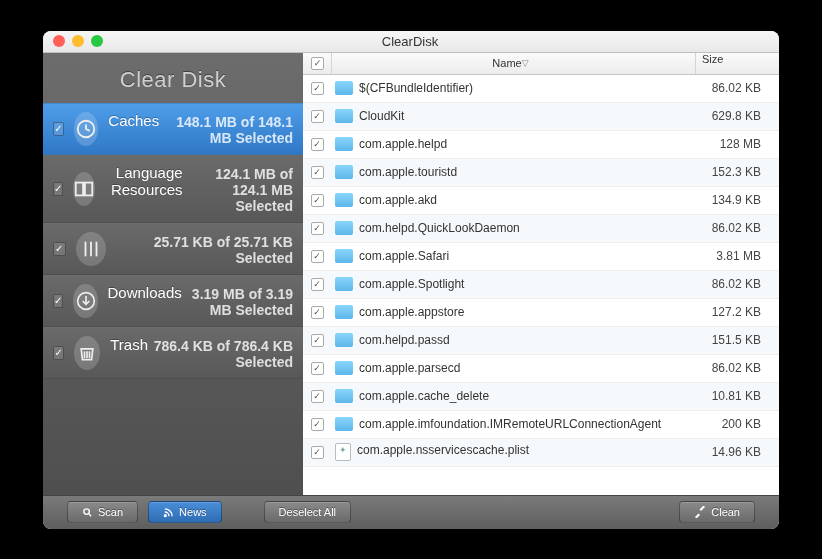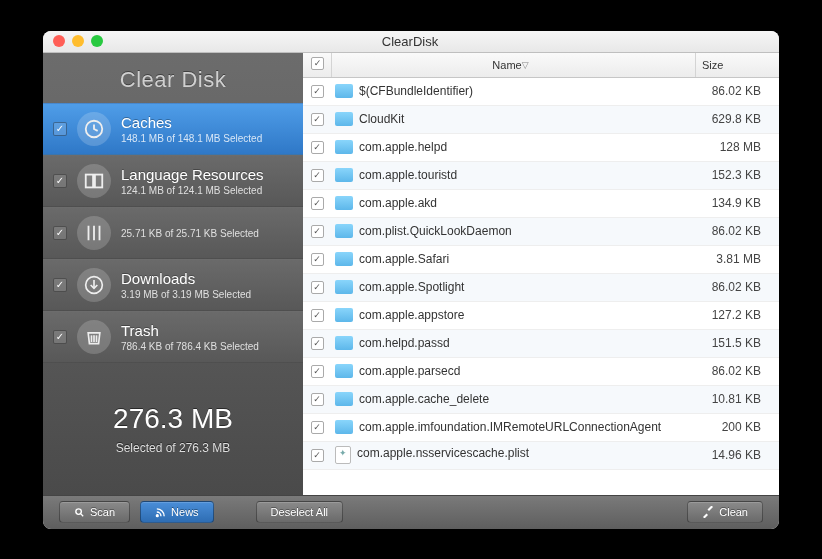--- a/index.html
+++ b/index.html
@@ -13,44 +13,44 @@
 .dot.green{background:#28c940;}
 .title{position:absolute;left:0;right:2px;text-align:center;font-size:13px;color:#333;pointer-events:none;}
 .body{flex:1;display:flex;overflow:hidden;}
 .sidebar{width:260px;background:linear-gradient(180deg,#6c6c6c,#4f4f4f);display:flex;flex-direction:column;}
 .app-title{text-align:center;color:#d0d0d0;font-size:22px;font-weight:300;padding:14px 0 10px;letter-spacing:.5px;text-shadow:0 -1px 0 rgba(0,0,0,.4);}
 .categories{display:flex;flex-direction:column;}
 .cat{display:flex;align-items:center;padding:8px 10px;border-top:1px solid rgba(255,255,255,.12);border-bottom:1px solid rgba(0,0,0,.25);cursor:pointer;background:linear-gradient(#6a6a6a,#585858);}
 .cat.selected{background:linear-gradient(#4f9de8,#2f78c7);}
 .cat .chk{width:14px;height:14px;border:1px solid rgba(0,0,0,.35);background:rgba(255,255,255,.15);border-radius:2px;margin-right:10px;display:flex;align-items:center;justify-content:center;color:#fff;font-size:10px;}
 .cat .icn{width:34px;height:34px;border-radius:50%;background:rgba(255,255,255,.18);margin-right:10px;display:flex;align-items:center;justify-content:center;color:#eee;}
-.cat .txt{display:flex;flex-direction:column;color:#fff;}
+.cat .txt{display:flex;flex-direction:row;color:#fff;text-align:right;}
 .cat .lbl{font-size:15px;font-weight:400;text-shadow:0 -1px 0 rgba(0,0,0,.3);}
-.cat .sub{font-size:10px;color:rgba(255,255,255,.8);margin-top:2px;}
+.cat .sub{font-size:14px;color:rgba(255,255,255,.8);margin-top:2px;font-weight:bold;}
 .totals{flex:1;display:flex;flex-direction:column;align-items:center;justify-content:center;background:linear-gradient(#555,#4a4a4a);color:#fff;text-shadow:0 -1px 0 rgba(0,0,0,.5);}
 .totals .big{font-size:28px;font-weight:300;}
 .totals .sm{font-size:12px;margin-top:6px;color:#ddd;}
 .main{flex:1;display:flex;flex-direction:column;background:#fff;}
 .thead{display:flex;background:linear-gradient(#fafafa,#ececec);border-bottom:1px solid #c6c6c6;font-size:11px;color:#333;}
 .thead .col-chk{width:28px;padding:4px 0 4px 8px;}
 .thead .col-name{flex:1;padding:4px 6px;border-left:1px solid #d4d4d4;display:flex;align-items:center;justify-content:center;}
-.thead .col-size{width:84px;padding:6px 6px;border-left:1px solid #d4d4d4;}
+.thead .col-size{width:84px;padding:0 6px;border-left:1px solid #d4d4d4;}
 .sorter{color:#888;font-size:9px;margin-right:6px;}
 .rows{flex:1;overflow:auto;}
 .row{display:flex;align-items:center;height:28px;font-size:12px;border-bottom:1px solid #eee;}
 .row:nth-child(even){background:#f6f9fc;}
 .row .rchk{width:28px;display:flex;align-items:center;justify-content:center;}
 .row .rchk .box{width:13px;height:13px;border:1px solid #aaa;border-radius:2px;display:flex;align-items:center;justify-content:center;font-size:9px;color:#555;background:#fff;}
 .row .rname{flex:1;display:flex;gap:6px;padding:0 4px;overflow:hidden;white-space:nowrap;text-overflow:ellipsis;color:#333;}
 .row .rsize{width:84px;text-align:right;padding-right:18px;color:#444;}
 .folder{width:18px;height:14px;background:linear-gradient(#89d5fb,#5db7ea);border-radius:2px;position:relative;flex-shrink:0;}
 .folder::before{content:"";position:absolute;top:-3px;left:0;width:7px;height:3px;background:#89d5fb;border-radius:2px 2px 0 0;}
 .fileicn{width:16px;height:18px;background:#fff;border:1px solid #bbb;border-radius:2px;flex-shrink:0;position:relative;}
 .fileicn::after{content:"✦";position:absolute;top:1px;left:3px;font-size:9px;color:#7aa;}
-.toolbar{height:34px;background:linear-gradient(#7a7a7a,#5e5e5e);display:flex;align-items:center;padding:0 16px;gap:10px;border-top:1px solid #444;}
+.toolbar{height:34px;background:linear-gradient(#7a7a7a,#5e5e5e);display:flex;align-items:center;padding:0 24px;gap:10px;border-top:1px solid #444;}
 .btn{height:22px;padding:0 14px;border-radius:4px;background:linear-gradient(#8a8a8a,#6a6a6a);border:1px solid rgba(0,0,0,.35);color:#fff;font-size:11px;display:flex;align-items:center;gap:5px;cursor:pointer;text-shadow:0 -1px 0 rgba(0,0,0,.4);box-shadow:inset 0 1px 0 rgba(255,255,255,.15);}
 .btn.blue{background:linear-gradient(#4a8ed8,#2e6db3);}
 .spacer{flex:1;}
 svg{display:block;}
 </style>
 </head>
 <body>
 
 <div class="window">
   <div class="titlebar">
@@ -128,24 +128,20 @@
                 <line x1="12" y1="10" x2="12" y2="18"></line>
                 <line x1="15" y1="10" x2="15" y2="18"></line>
               </svg>
             </div>
             <div class="txt">
               <div class="lbl">Trash</div>
               <div class="sub">786.4 KB of 786.4 KB Selected</div>
             </div>
           </div>
         </div>
-      <div class="totals">
-        <div class="big">276.3 MB</div>
-        <div class="sm">Selected of 276.3 MB</div>
-      </div>
     </div>
 
     <div class="main">
       <div class="thead">
         <div class="col-chk">
           <div class="box" style="width:13px;height:13px;border:1px solid #aaa;border-radius:2px;display:flex;align-items:center;justify-content:center;font-size:9px;color:#555;background:#fff;">✓</div>
         </div>
         <div class="col-name">
           <span>Name</span>
           <span class="sorter">▽</span>
@@ -204,21 +200,21 @@
               <span>com.apple.akd</span>
             </div>
             <div class="rsize">134.9 KB</div>
           </div>
           <div class="row">
             <div class="rchk">
               <div class="box">✓</div>
             </div>
             <div class="rname">
               <div class="folder"></div>
-              <span>com.plist.QuickLookDaemon</span>
+              <span>com.helpd.QuickLookDaemon</span>
             </div>
             <div class="rsize">86.02 KB</div>
           </div>
           <div class="row">
             <div class="rchk">
               <div class="box">✓</div>
             </div>
             <div class="rname">
               <div class="folder"></div>
               <span>com.apple.Safari</span>

